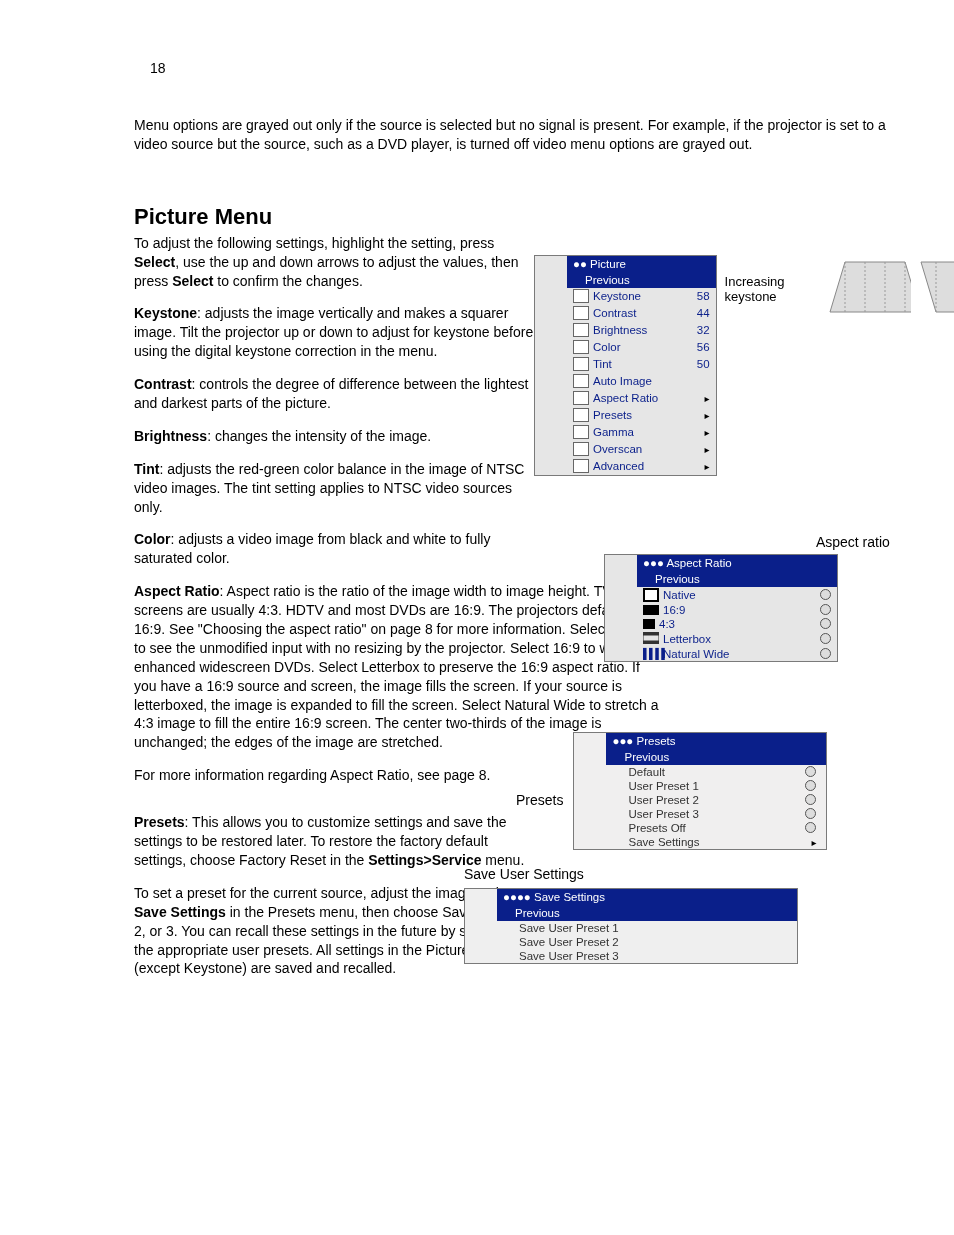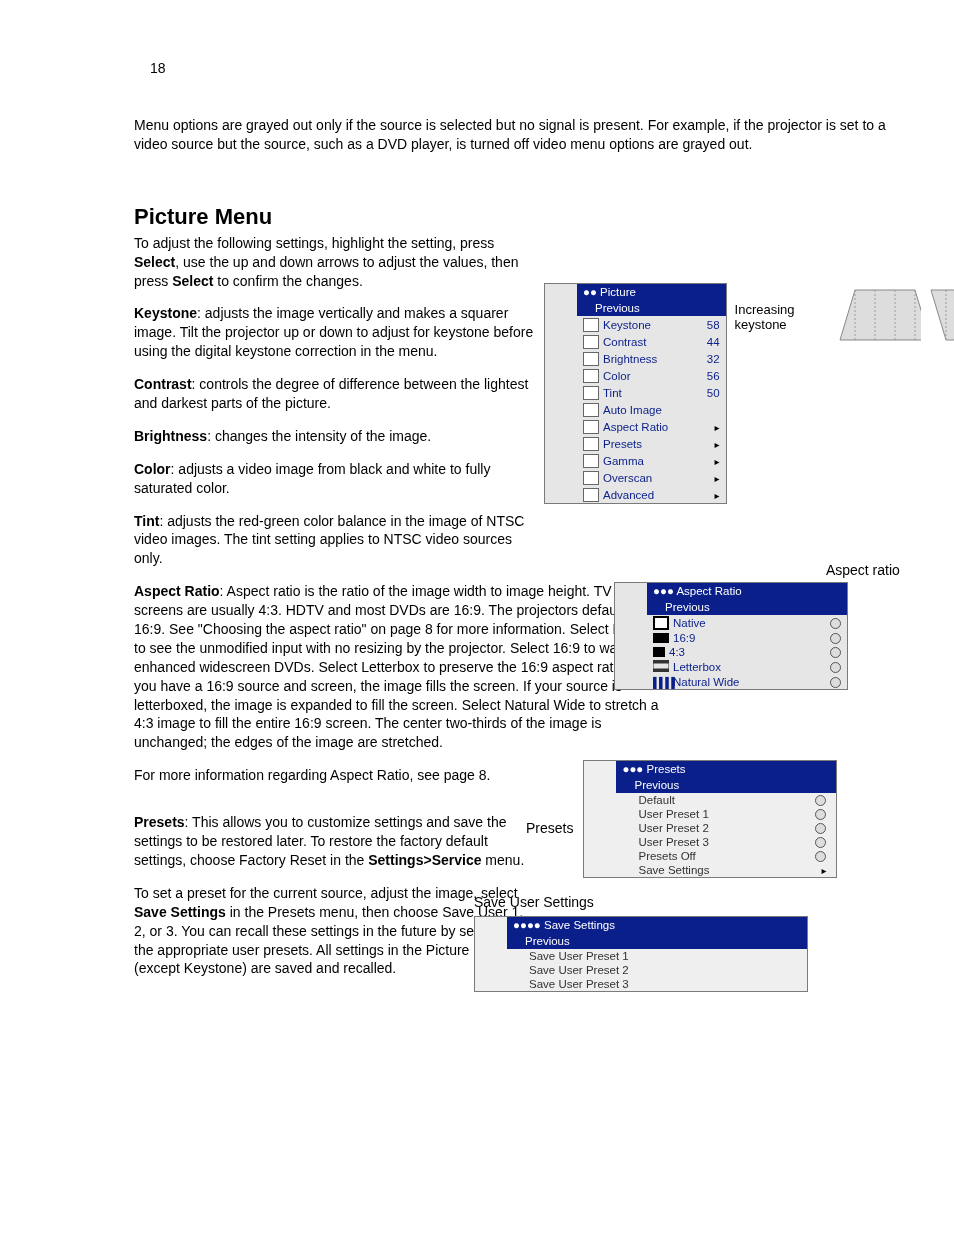--- a/index.html
+++ b/index.html
@@ -25,22 +25,21 @@
   h2 {
     font-size: 22px;
     font-weight: bold;
     margin: 0 0 4px 0;
   }
   b { font-weight: bold; }
   .col-left { width: 400px; }
   .intro-para { width: 780px; margin-bottom: 50px; line-height:1.35;}
   .two-col {
     display: flex;
-    align-items: flex-end;
-    gap: 10px;
+    align-items: center;
   }
   .right-side {
     flex: 1;
   }
   
   .osd {
     border: 1px solid #7a7a7a;
     font-size: 11.5px;
     background: #e6e6e6;
     width: 180px;
@@ -159,23 +158,23 @@
 
       <p>
         <span>To adjust the following settings, highlight the setting, press </span><b>Select</b><span>, use the up and down arrows to adjust the values, then press </span><b>Select</b><span> to confirm the changes.</span>
       </p>
       <p><b>Keystone</b><span>: adjusts the image vertically and makes a squarer image. Tilt the projector up or down to adjust for keystone before using the digital keystone correction in the menu.</span></p>
 
       <p style=""><b>Contrast</b><span>: controls the degree of difference between the lightest and darkest parts of the picture.</span></p>
 
       <p style="margin-top:14px"><b>Brightness</b><span>: changes the intensity of the image.</span></p>
 
+      <p style="margin-top:14px"><b>Tint</b><span>: adjusts the red-green color balance in the image of NTSC video images. The tint setting applies to NTSC video sources only.</span></p>
+
       <p style="margin-top:14px"><b>Color</b><span>: adjusts a video image from black and white to fully saturated color.</span></p>
-
-      <p style="margin-top:14px"><b>Tint</b><span>: adjusts the red-green color balance in the image of NTSC video images. The tint setting applies to NTSC video sources only.</span></p>
 
       <p style="margin-top:14px;width:530px"><b>Aspect Ratio</b><span>: Aspect ratio is the ratio of the image width to image height. TV screens are usually 4:3. HDTV and most DVDs are 16:9. The projectors default is 16:9. See "Choosing the aspect ratio" on page 8 for more information. Select Native to see the unmodified input with no resizing by the projector. Select 16:9 to watch enhanced widescreen DVDs. Select Letterbox to preserve the 16:9 aspect ratio. If you have a 16:9 source and screen, the image fills the screen. If your source is letterboxed, the image is expanded to fill the screen. Select Natural Wide to stretch a 4:3 image to fill the entire 16:9 screen. The center two-thirds of the image is unchanged; the edges of the image are stretched.</span></p>
 
       <p style="margin-top:14px">For more information regarding Aspect Ratio, see page 8.</p>
 
       <p style="margin-top:28px"><b>Presets</b><span>: This allows you to customize settings and save the settings to be restored later. To restore the factory default settings, choose Factory Reset in the </span><b>Settings&gt;Service</b><span> menu.</span></p>
 
       <p style="margin-top:14px"><span>To set a preset for the current source, adjust the image, select </span><b>Save Settings</b><span> in the Presets menu, then choose Save User 1, 2, or 3. You can recall these settings in the future by selecting the appropriate user presets. All settings in the Picture menu (except Keystone) are saved and recalled.</span></p>
     </div>
 

